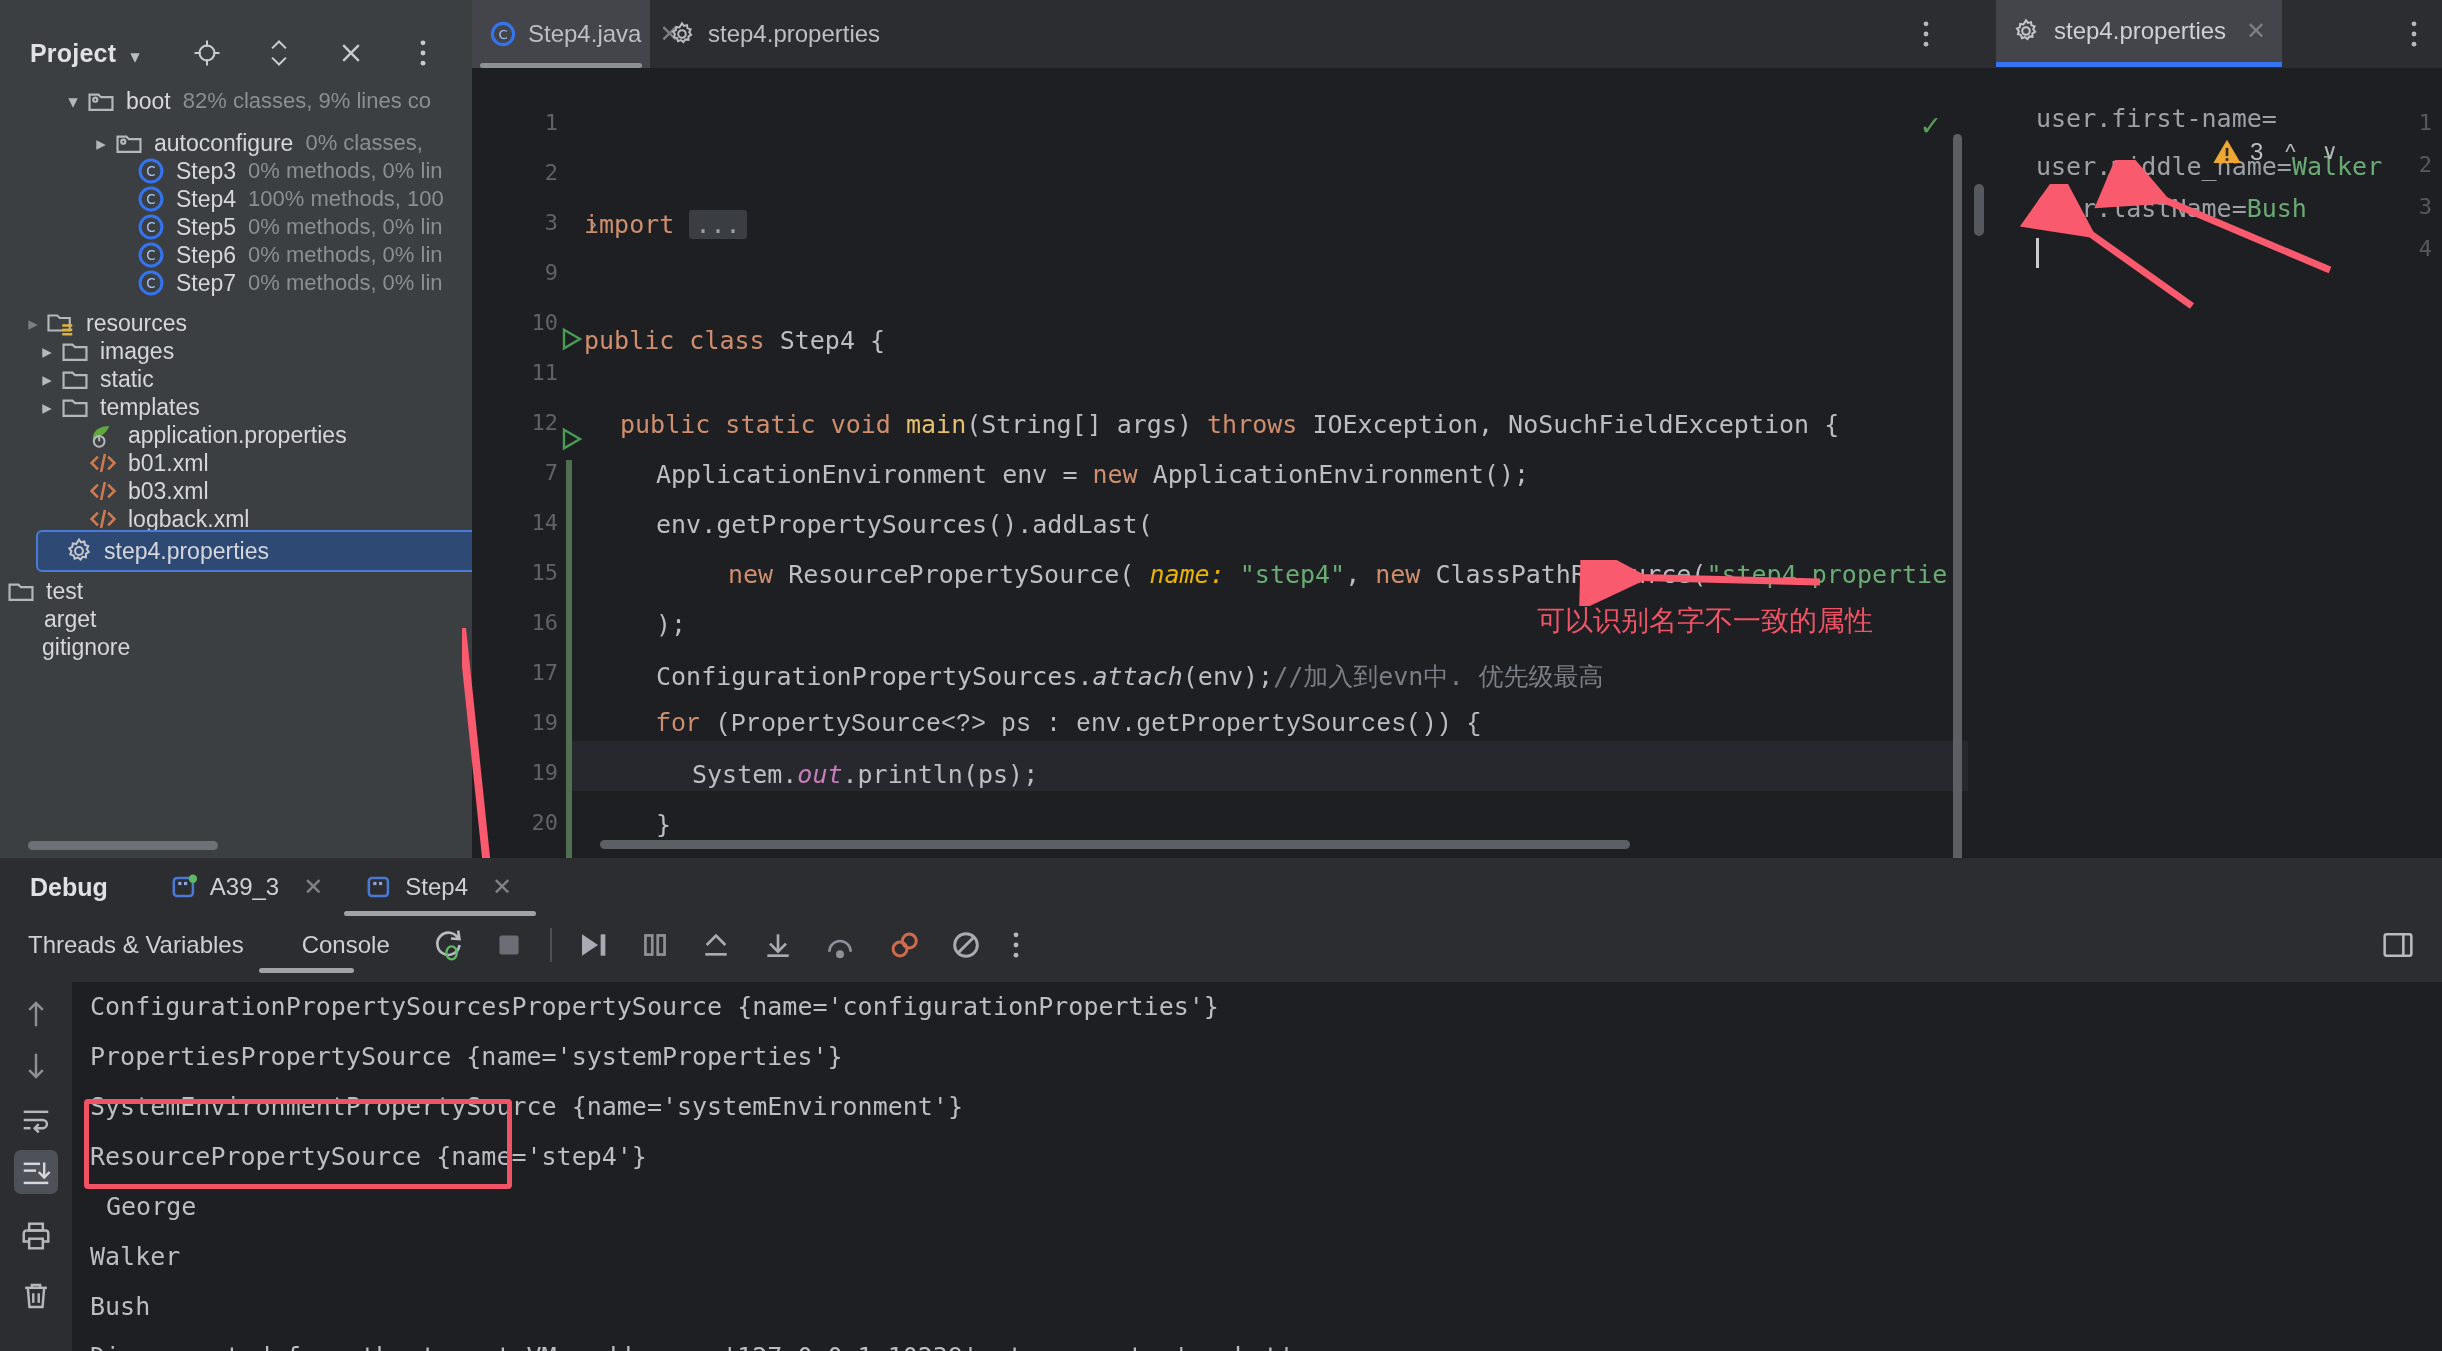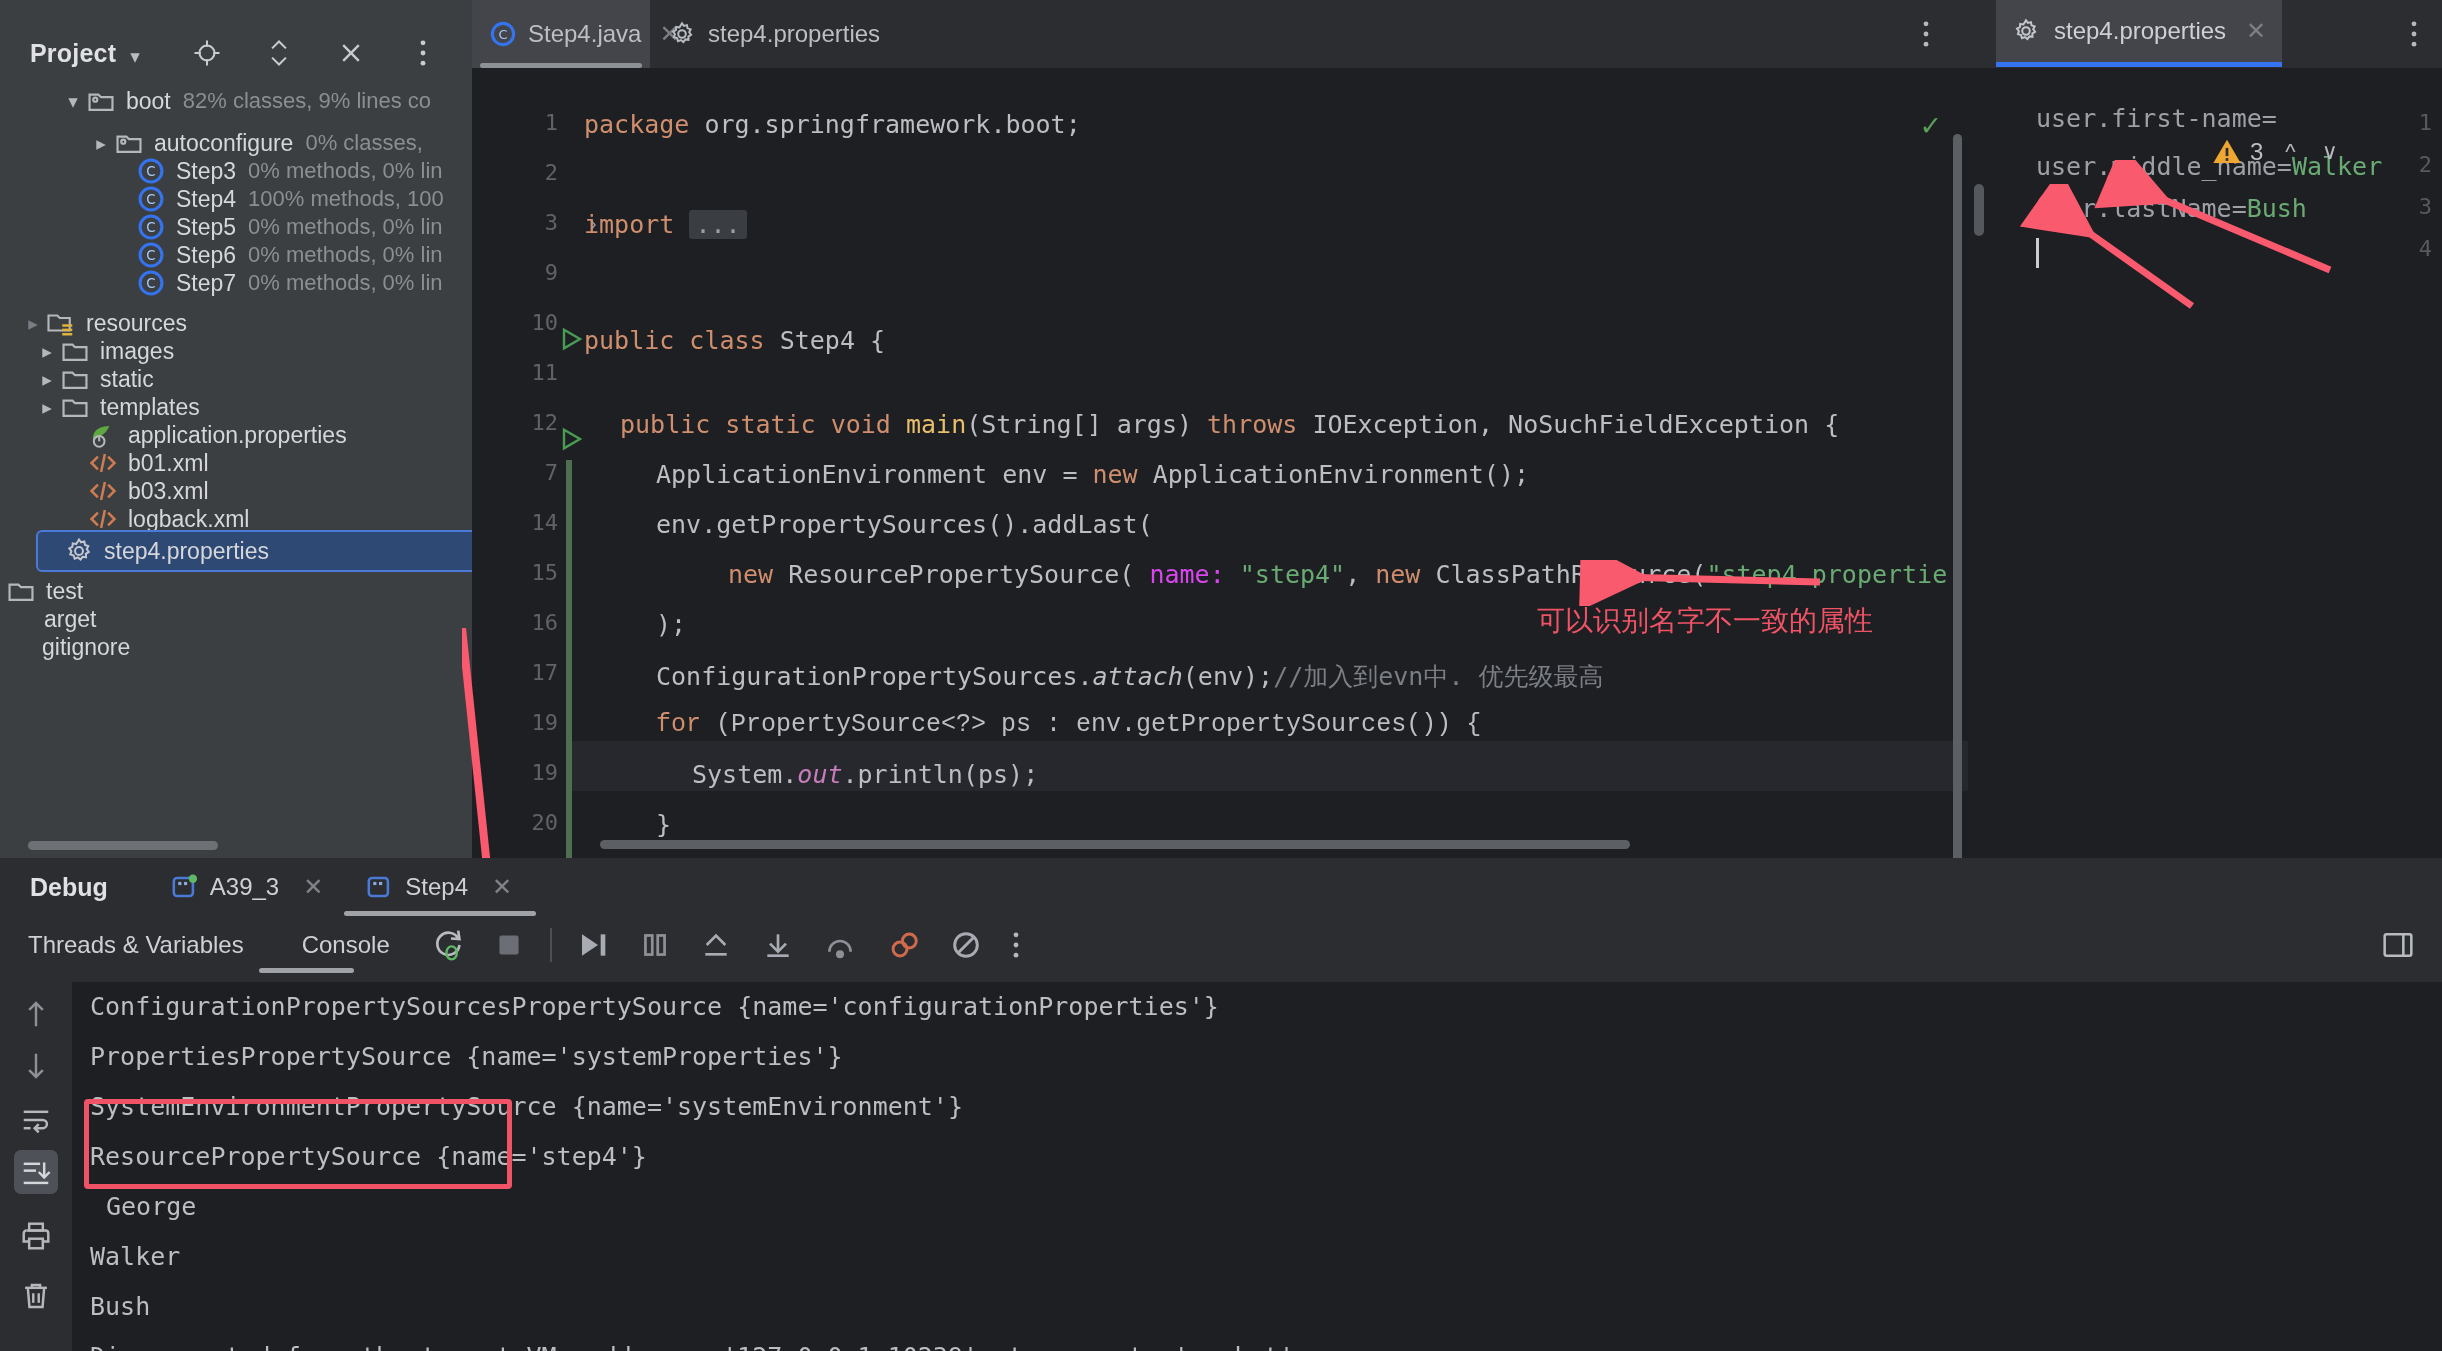--- a/index.html
+++ b/index.html
@@ -66,21 +66,21 @@
   .runmark { position: absolute; left: 88px; width: 0; height: 0;
     border-left: 18px solid #499c54; border-top: 11px solid transparent; border-bottom: 11px solid transparent; }
   .codearea { position: absolute; left: 100px; top: 0; right: 0; bottom: 0; }
   .cl { position: absolute; left: 0; white-space: pre; font-family: "DejaVu Sans Mono", monospace; font-size: 25px; color: #bcbec4; }
   .kw { color: #cf8e6d; }
   .str { color: #6aab73; }
   .cm { color: #7a7e85; }
   .fn { color: #e8bf6a; }
   .fld { color: #c77dbb; }
   .it { font-style: italic; }
-  .param { color: #d946ef; }
+  .param { color: #eab308; font-style: italic; }
   .chg { position: absolute; left: 100px; width: 6px; background: #4f6e52; }
   .fold { position: absolute; left: 118px; color: #9a9da1; font-size: 20px; }
   .impdots { background: #3a3d41; border-radius: 3px; padding: 0 6px; color: #9a9da1; }
   .codebg-hl { position: absolute; left: 100px; right: 0; height: 50px; background: #26282e; }
   .check { position: absolute; right: 28px; top: 42px; color: #5a9e5a; font-size: 27px; }
   .vsb { position: absolute; right: 8px; width: 9px; background: #5c5f63; border-radius: 5px; }
   .ed-hsb { position: absolute; left: 128px; bottom: 9px; width: 1030px; height: 9px; background: #5c5f63; border-radius: 5px; }
 
   
   .rpane { position: absolute; left: 1970px; top: 68px; width: 472px; height: 790px; background: #1e1f22; }
@@ -443,21 +443,20 @@
         <div class="lineno" style="top: 692px;">19</div>
         <div class="lineno" style="top: 742px;">20</div>
         <div class="lineno" style="top: 792px;">21</div>
         <div class="lineno" style="top: 842px;">22</div>
         <div class="lineno" style="top: 892px;">23</div>
         <div class="lineno" style="top: 942px;">24</div>
         <div class="lineno" style="top: 992px;">25</div>
         <div class="lineno" style="top: 1042px;">26</div>
       </div>
     <div id="code-host" class="codearea">
-        <div class="cl" style="top: 42px; left: 12px;"><span class="kw">package</span> org.springframework.boot;</div>
         <div class="cl" style="top: 92px; left: 12px;"></div>
         <div class="cl" style="top: 142px; left: 12px;"><span class="kw">import</span> <span class="impdots">...</span></div>
         <div class="cl" style="top: 192px; left: 12px;"></div>
         <div class="cl" style="top: 230px; left: 12px; margin-top: 28px;"><span class="kw">public class</span> Step4 {</div>
         <div class="cl" style="top: 292px; left: 12px;"></div>
         <div class="cl" style="top: 342px; left: 48px;"><span class="kw">public static void</span> <span class="fn">main</span>(String[] args) <span class="kw">throws</span> IOException, NoSuchFieldException {</div>
         <div class="chg" style="top: 392px; height: 50px; left: -6px;"></div>
         <div class="cl" style="top: 392px; left: 84px;">ApplicationEnvironment env = <span class="kw">new</span> ApplicationEnvironment();</div>
         <div class="chg" style="top: 442px; height: 50px; left: -6px;"></div>
         <div class="cl" style="top: 442px; left: 84px;">env.getPropertySources().addLast(</div>

